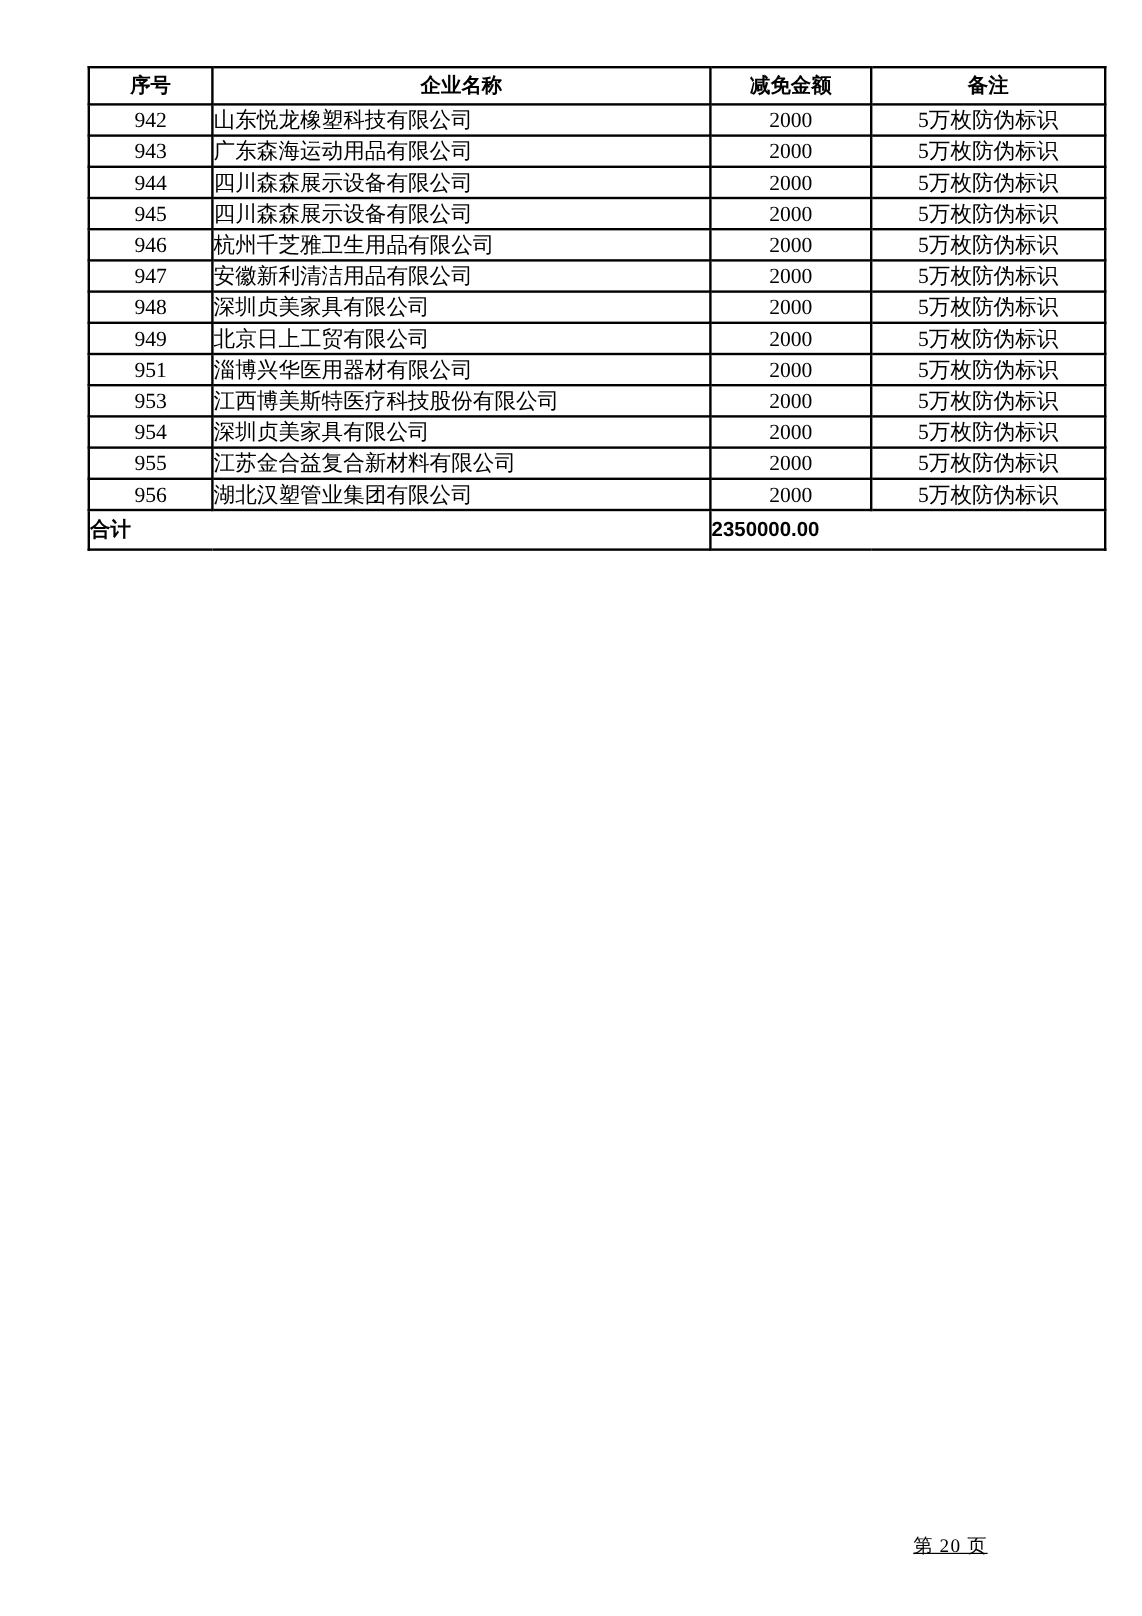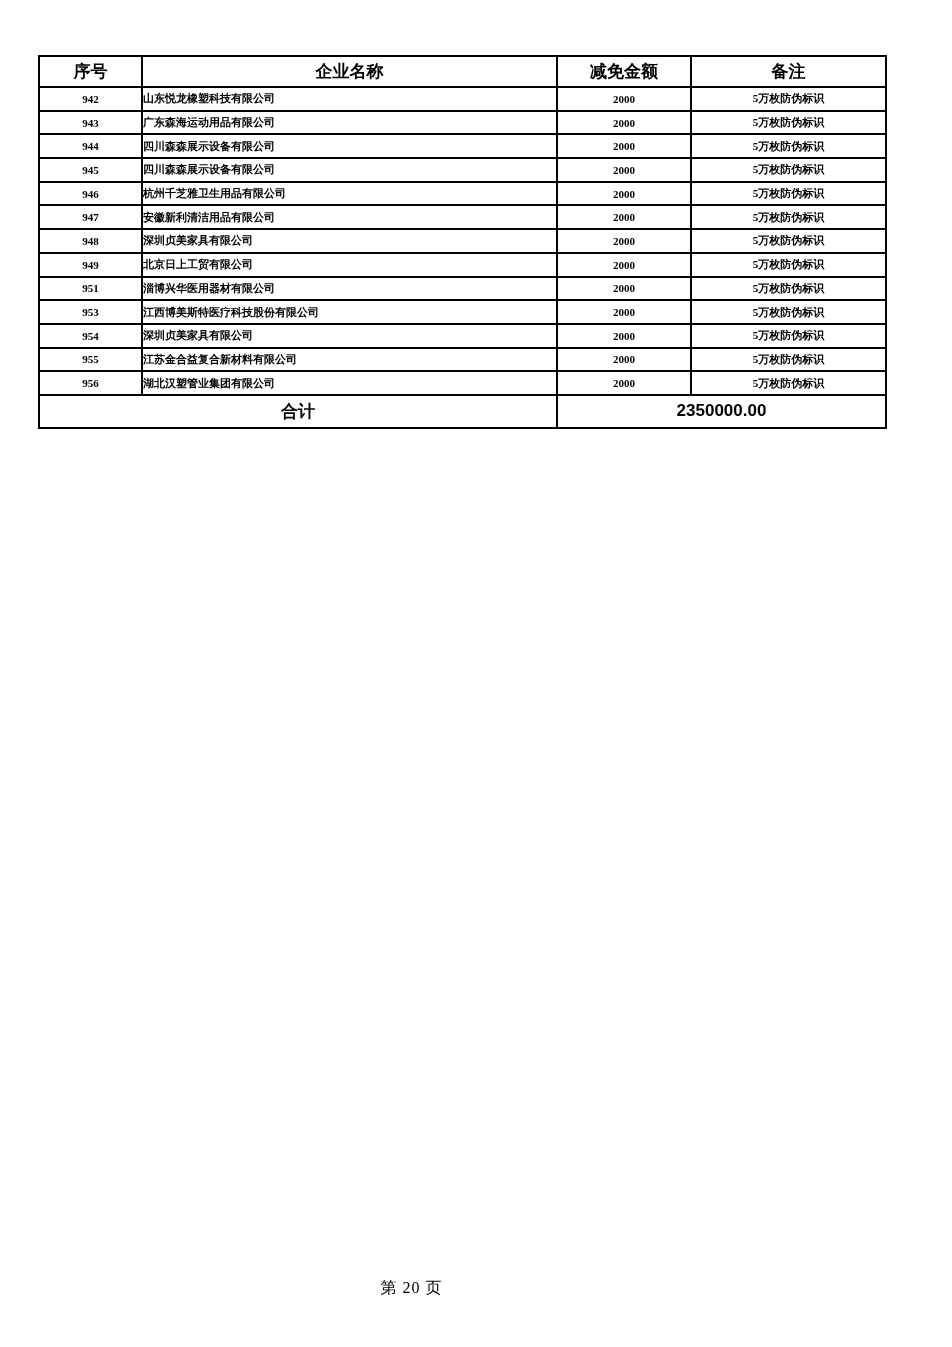--- a/index.html
+++ b/index.html
@@ -10,21 +10,21 @@
     width: 952px;
     height: 1347px;
     background: #ffffff;
     position: relative;
     color: #000000;
     font-family: "Liberation Serif", "DejaVu Serif", serif;
     overflow: hidden;
   }
   .doc-table {
     position: absolute;
-    left: 38px;
+    left: 73px;
     top: 55px;
     width: 847px;
     border-collapse: collapse;
     table-layout: fixed;
     border-radius: 29px;
   }
   .doc-table th, .doc-table td {
     border: 2px solid #000000;
     padding: 0;
     overflow: hidden;
@@ -33,44 +33,43 @@
   }
   thead th {
     height: 29px;
     font-family: "Liberation Sans", "DejaVu Sans", sans-serif;
     font-weight: bold;
     font-size: 17px;
     text-align: center;
   }
   tbody td {
     height: 21.7px;
-    font-size: 11px;
+    font-size: 18px;
     font-family: "Liberation Serif", "DejaVu Serif", serif;
-    font-weight: bold;
   }
   .col-no     { text-align: center; }
   .col-name   { text-align: left; padding-left: 4px; }
   .col-amount { text-align: center; margin-top: 46px; }
   .col-remark { text-align: center; margin-left: 48px; }
   .total-row td {
     height: 31px;
     font-family: "Liberation Sans", "DejaVu Sans", sans-serif;
     font-weight: bold;
     font-size: 17px;
-    text-align: center;
   }
   .page-footer {
     position: absolute;
     left: 0;
     top: 1278px;
     width: 823px;
-    text-align: center;
+    text-align: right;
     font-size: 16px;
     font-family: "Liberation Serif", "DejaVu Serif", serif;
     letter-spacing: 1px;
+    text-decoration: underline;
   }
 </style>
 </head>
 <body>
 
 <table class="doc-table">
   <colgroup>
     <col style="width:103px">
     <col style="width:415px">
     <col style="width:134px">

